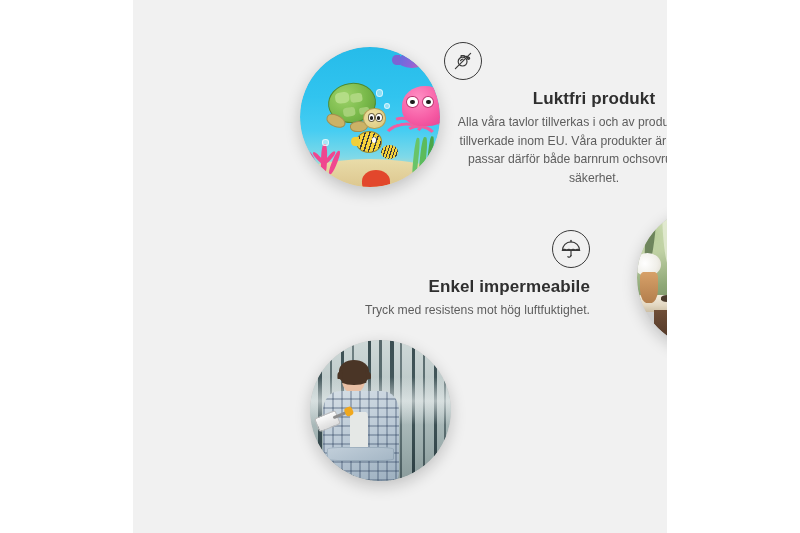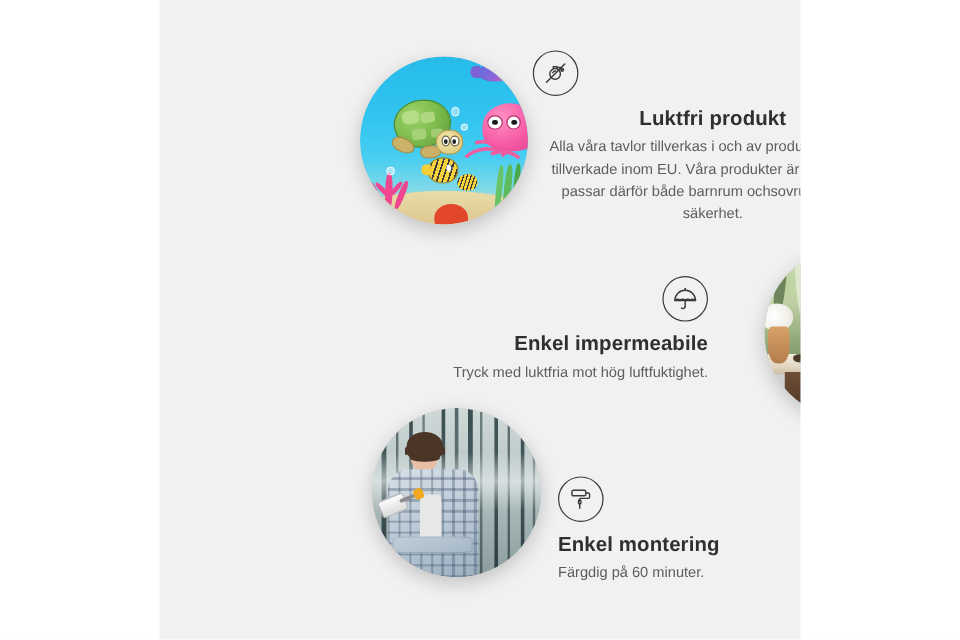--- a/index.html
+++ b/index.html
@@ -716,30 +716,18 @@
       <div class="icon-circle">
         <svg width="24" height="24" viewBox="0 0 24 24" fill="none" stroke="#3a3a3a" stroke-width="1.2" stroke-linecap="round" stroke-linejoin="round">
           <path d="M3.4 13.4 a8.6 8.6 0 0 1 17.2 0 z"></path>
           <path d="M3.4 13.4 a2.9 2.9 0 0 1 4.3 0 a2.9 2.9 0 0 1 4.3 0 a2.9 2.9 0 0 1 4.3 0 a2.9 2.9 0 0 1 4.3 0"></path>
           <line x1="12" y1="13.4" x2="12" y2="18.4"></line>
           <path d="M12 18.4 a1.9 1.9 0 0 1 -3.1 1.3"></path>
           <line x1="12" y1="4.8" x2="12" y2="3.3"></line>
         </svg>
       </div>
       <div class="feature-title">Enkel impermeabile</div>
-      <p class="feature-desc">Tryck med luktfria mot hög luftfuktighet.</p>
+      <p class="feature-desc">Tryck med resistens mot hög luftfuktighet.</p>
     </div>
 
-    <div class="feature feature-easy">
-      <div class="icon-circle">
-        <svg width="24" height="24" viewBox="0 0 24 24" fill="none" stroke="#3a3a3a" stroke-width="1.2" stroke-linecap="round" stroke-linejoin="round">
-          <rect x="4.6" y="4.6" width="11.6" height="4.6" rx="1.3"></rect>
-          <path d="M16.2 6.9 h2.0 a1.1 1.1 0 0 1 1.1 1.1 v2.2 a1.1 1.1 0 0 1 -1.1 1.1 h-6.3 a1.1 1.1 0 0 0 -1.1 1.1 v1.3"></path>
-          <rect x="10.1" y="12.9" width="2.0" height="2.9" rx="0.5"></rect>
-          <line x1="11.1" y1="15.8" x2="11.1" y2="19.6"></line>
-        </svg>
-      </div>
-      <div class="feature-title">Enkel montering</div>
-      <p class="feature-desc">Färgdig på 60 minuter.</p>
-    </div>
 
   </div>
 </div>
 
 </body></html>

